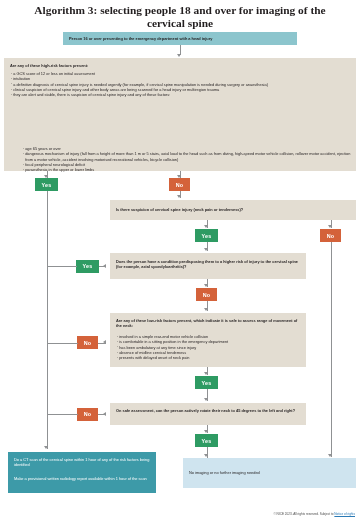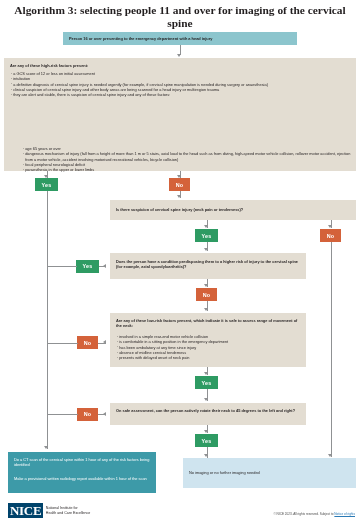--- a/index.html
+++ b/index.html
@@ -107,21 +107,21 @@
     font-size:3.1px;color:#4b4b4b;
     white-space:nowrap;
   }
   .copyright a{color:#2b7ab5;text-decoration:underline;}
 </style>
 </head>
 <body>
 
 <div id="stage">
 
-  <div class="title">Algorithm 3: selecting people 11 and over for imaging of the cervical spine</div>
+  <div class="title">Algorithm 3: selecting people 18 and over for imaging of the cervical spine</div>
 
   <div class="box box-teal" style="left:63px;top:32px;width:234px;height:13px;">
     <div class="boxtext" style="position:absolute;left:6px;top:4px;width:224px;font-weight:bold;font-size:3.9px;">Person 16 or over presenting to the emergency department with a head injury</div>
   </div>
 
   <div class="ln vl" style="left:179.5px;top:45px;height:10px;"></div>
   <div class="arrow" style="left:177px;top:54px;"></div>
 
   <div class="box box-beige" style="left:4px;top:58px;width:352px;height:113px;">
     <div class="hdr" style="position:absolute;left:6px;top:5px;width:340px;">Are any of these high-risk factors present:</div>
@@ -223,25 +223,18 @@
 
   <div class="box box-teal-dark" style="left:8px;top:452px;width:148px;height:41px;">
     <div class="boxtext" style="position:absolute;left:6px;top:5px;width:138px;color:#ffffff;">Do a CT scan of the cervical spine within 1 hour of any of the risk factors being identified</div>
     <div class="boxtext" style="position:absolute;left:6px;top:24px;width:138px;color:#ffffff;">Make a provisional written radiology report available within 1 hour of the scan</div>
   </div>
 
   <div class="box box-lightblue" style="left:183px;top:458px;width:173px;height:30px;">
     <div class="boxtext" style="position:absolute;left:6px;top:12px;width:162px;">No imaging or no further imaging needed</div>
   </div>
 
-  <div class="nice-logo">
-    <span class="nice-mark">NICE</span>
-    <span class="nice-sub">
-      <span>National Institute for</span><br>
-      <span>Health and Care Excellence</span>
-    </span>
-  </div>
 
   <div class="copyright">
     <span>© NICE 2023. All rights reserved. Subject to </span><a href="#">Notice of rights</a>
   </div>
 
 </div>
 
 </body></html>

